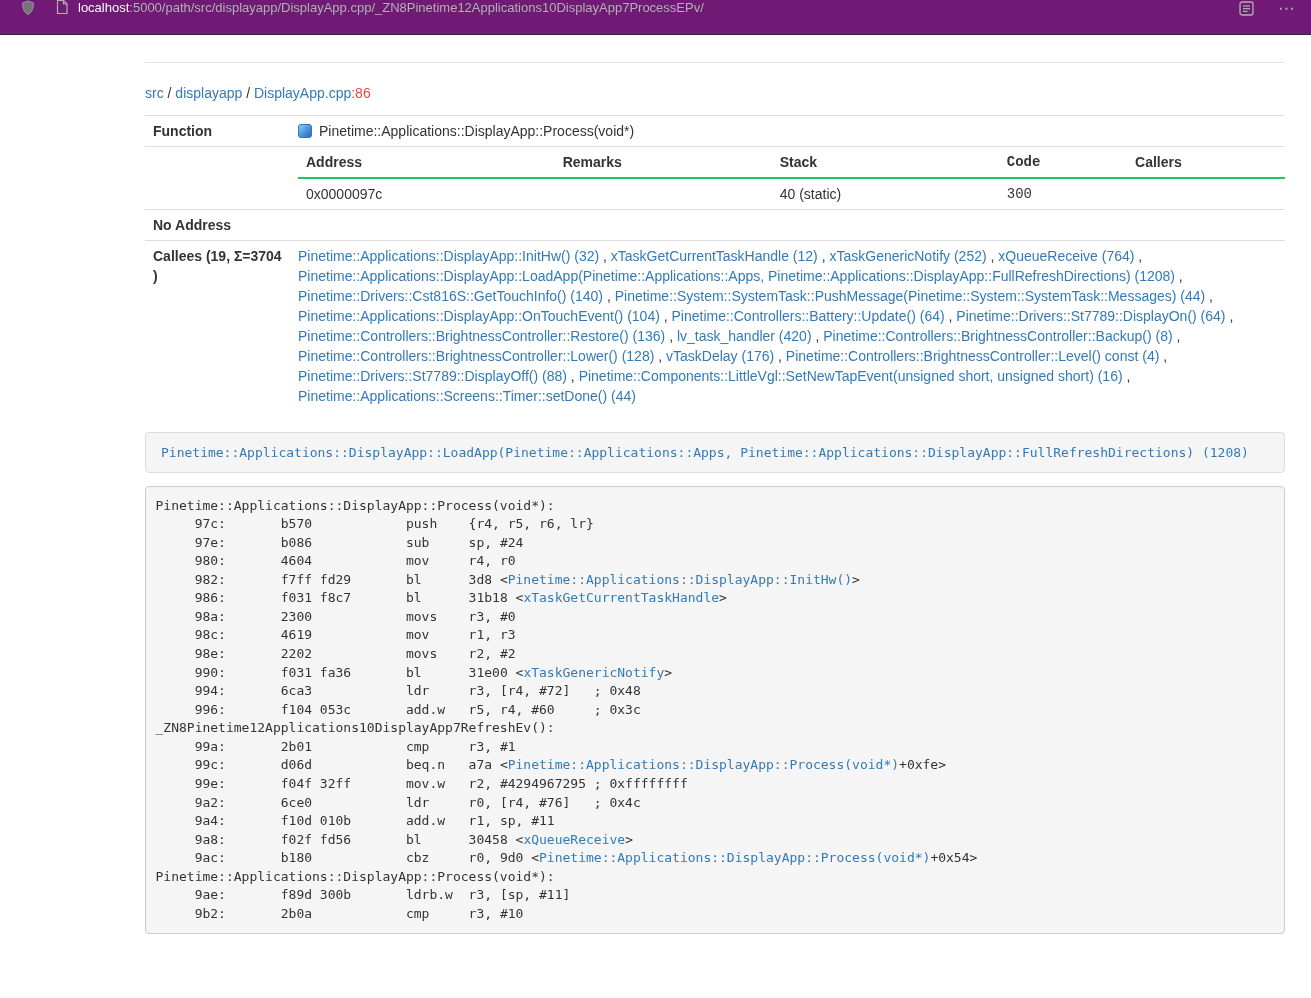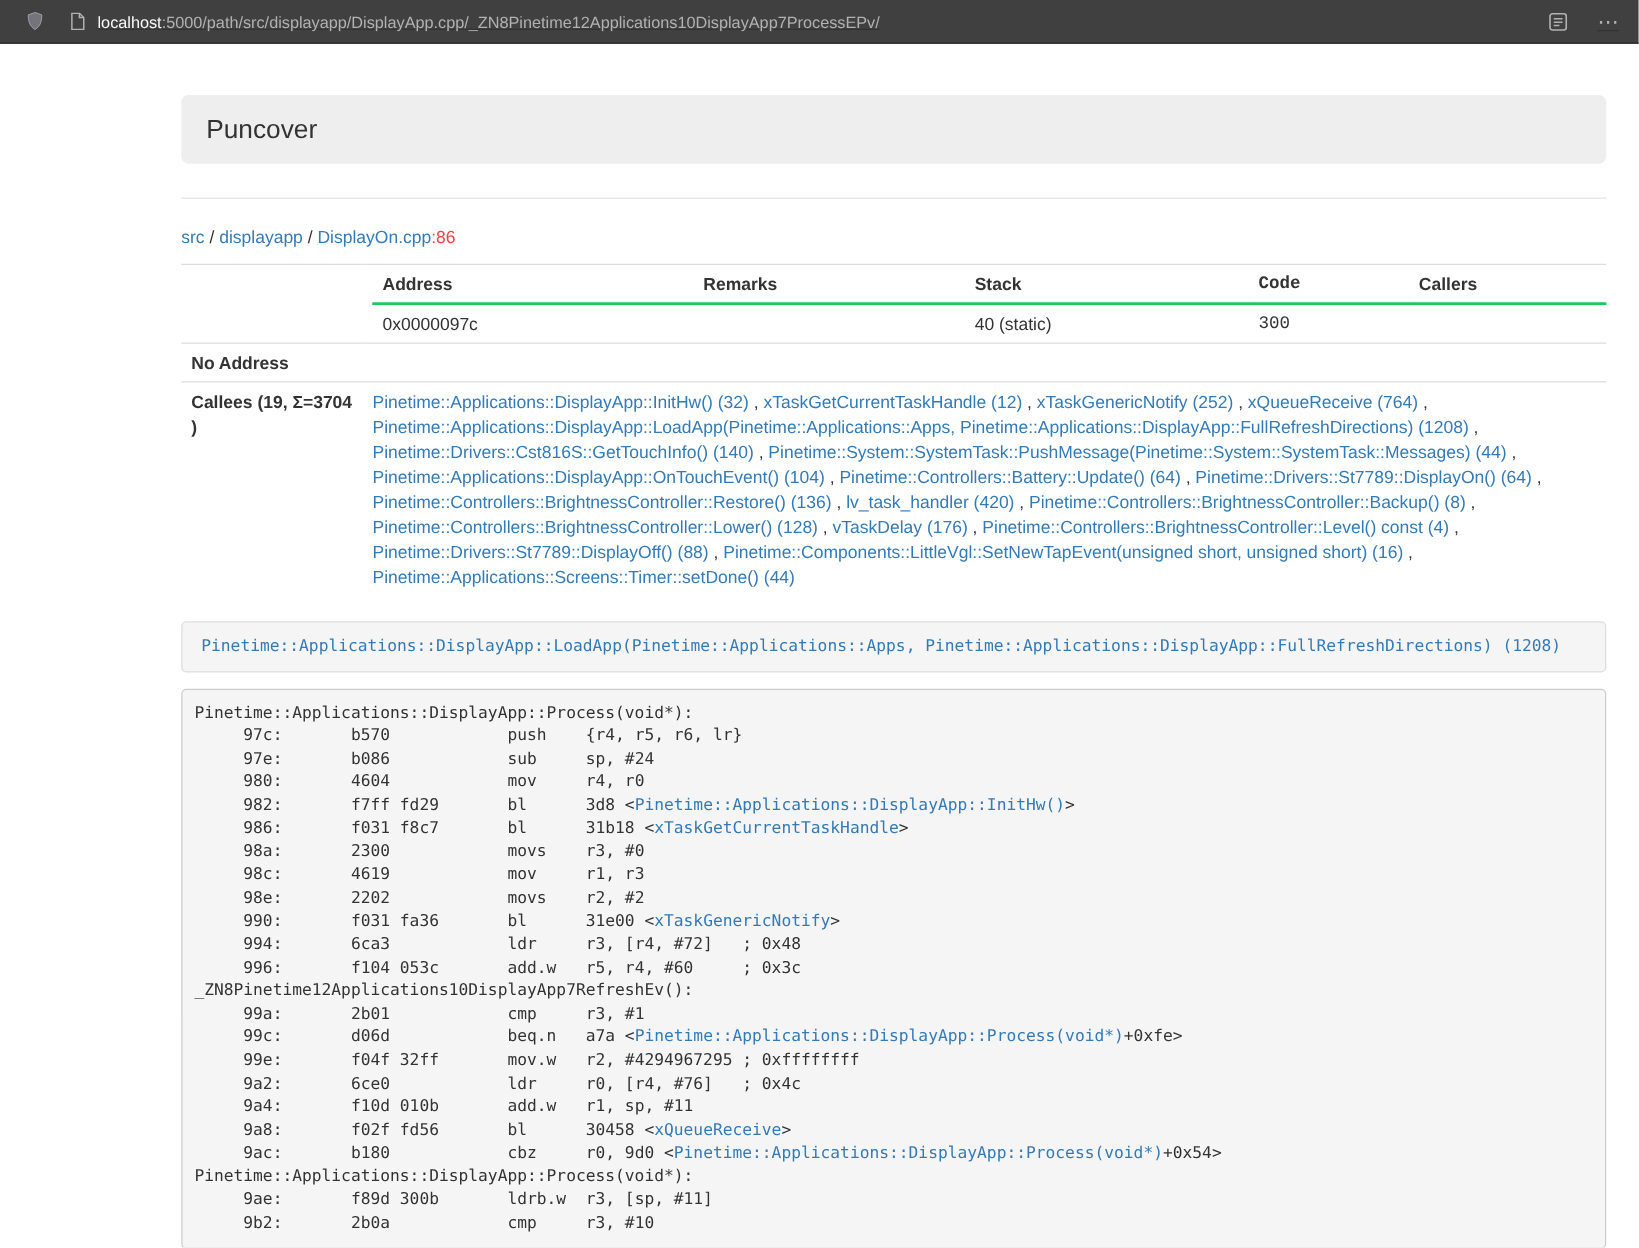--- a/index.html
+++ b/index.html
@@ -4,22 +4,22 @@
 <style>
   * { box-sizing: border-box; margin: 0; padding: 0; }
   html, body {
     width: 1311px; height: 998px; overflow: hidden;
     background: #ffffff;
     font-family: "Liberation Sans", sans-serif;
     font-size: 14px; color: #333;
   }
   
   .topbar {
-    height: 35px; background: #404040; border-bottom: 1px solid #2a2a2e;
-    display: flex; align-items: center; padding: 0 12px 0 20px; text-decoration: underline;
+    height: 35px; background: #701a75; border-bottom: 1px solid #2a2a2e;
+    display: flex; align-items: flex-start; padding: 0 12px 0 20px;
   }
   .topbar .icon-wrap { display: inline-flex; align-items: center; justify-content: center; }
   .shield-wrap { margin-right: 20px; }
   .page-wrap { margin-right: 10px; }
   .url-text { font-size: 13px; color: #b1b1b3; white-space: nowrap; overflow: hidden; flex: 1; }
   .url-text .host { color: #f9f9fa; }
   .topbar-right { margin-left: auto; display: flex; align-items: center; gap: 24px; padding-right: 4px; }
   .menu-dots { color: #b1b1b3; font-size: 17px; line-height: 1; cursor: default; }
   
   .container { width: 1140px; margin-left: 145px; }
@@ -106,30 +106,33 @@
         <line x1="4" y1="7.7" x2="11" y2="7.7" stroke="#b1b1b3" stroke-width="1.2"></line>
         <line x1="4" y1="10.4" x2="8.5" y2="10.4" stroke="#b1b1b3" stroke-width="1.2"></line>
       </svg>
     </span>
     <span class="menu-dots">⋯</span>
   </div>
 </div>
 
 <div class="container">
 
-  <div class="jumbotron">
-    <h1>Puncover</h1>
-  </div>
 
   <hr class="divider">
 
-  <div class="breadcrumb-bar"><a href="#">src</a><span class="bc-sep"> / </span><a href="#">displayapp</a><span class="bc-sep"> / </span><a href="#">DisplayOn.cpp</a><span class="bc-line">:86</span></div>
+  <div class="breadcrumb-bar"><a href="#">src</a><span class="bc-sep"> / </span><a href="#">displayapp</a><span class="bc-sep"> / </span><a href="#">DisplayApp.cpp</a><span class="bc-line">:86</span></div>
 
   <table class="main-table">
     <tbody>
+      <tr>
+        <th class="rowlabel">Function</th>
+        <td>
+          <span class="func-icon"></span><span>Pinetime::Applications::DisplayApp::Process(void*)</span>
+        </td>
+      </tr>
       <tr>
         <th class="rowlabel"></th>
         <td class="nested-cell">
           <table class="metrics">
             <thead>
                 <tr>
                   <th>Address</th>
                   <th>Remarks</th>
                   <th>Stack</th>
                   <th>Code</th>

